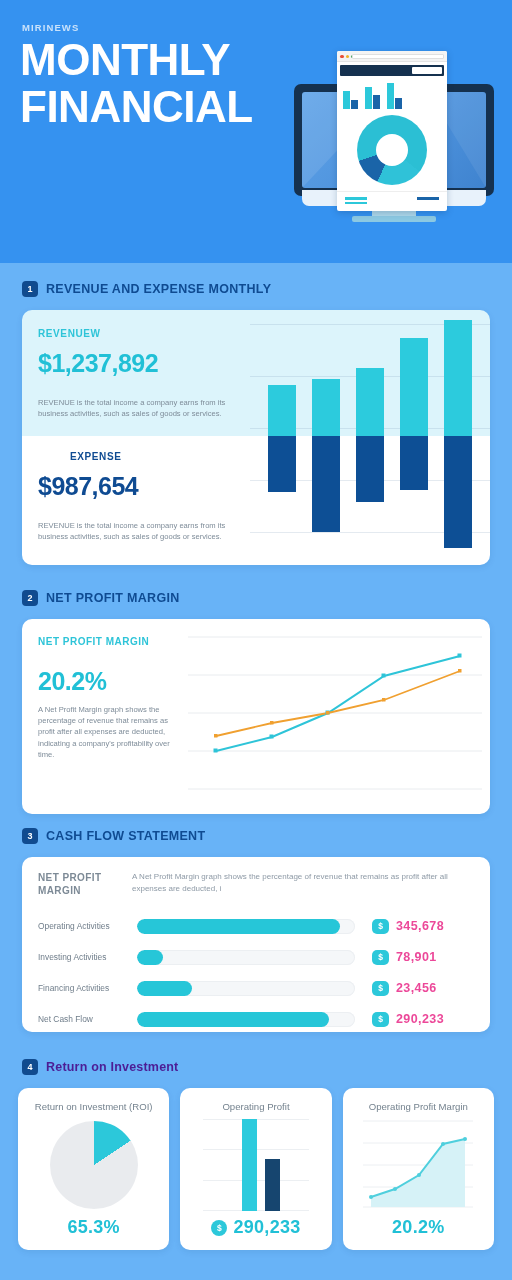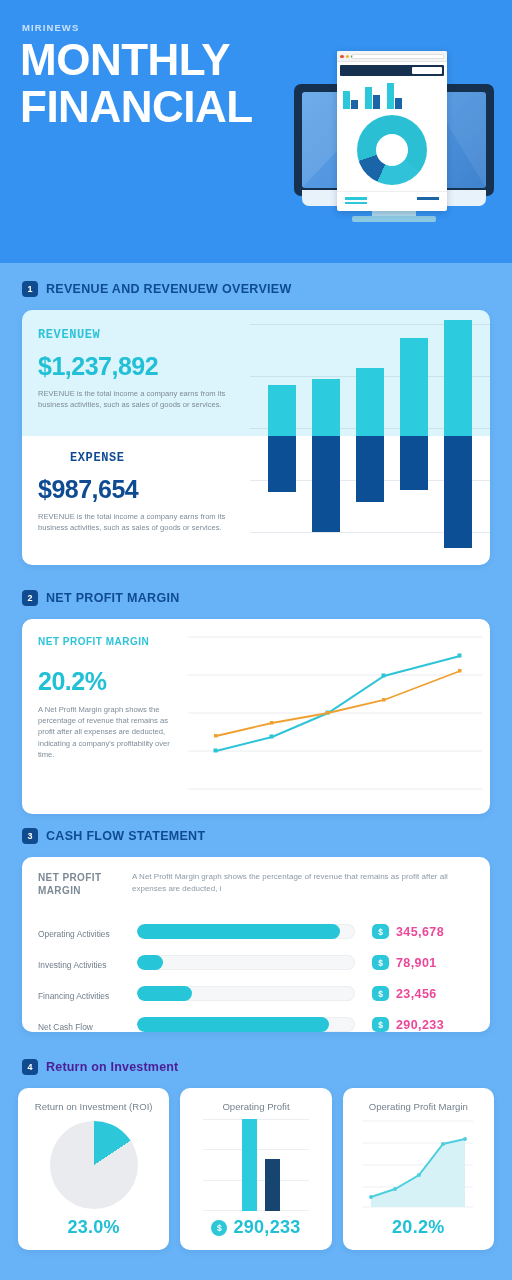--- a/index.html
+++ b/index.html
@@ -116,23 +116,23 @@
   
   .s1 { position: absolute; left: 0; top: 281px; width: 512px; }
   .s1-card {
     position: relative; margin: 13px 22px 0; height: 255px;
     border-radius: 10px; overflow: hidden;
     box-shadow: 0 2px 6px rgba(20,60,110,.10);
   }
   .s1-top { position: absolute; left: 0; top: 0; width: 468px; height: 126px; background: #dcf4fb; }
   .s1-bot { position: absolute; left: 0; top: 126px; width: 468px; height: 129px; background: #ffffff; }
   .s1-txtblock { position: absolute; left: 16px; width: 210px; }
-  .s1-lbl { font-size: 12px; font-weight: bold; letter-spacing: .6px; font-family: Liberation Mono, monospace; }
+  .s1-lbl { font-size: 10px; font-weight: bold; letter-spacing: .6px; }
   .s1-val { font-size: 25px; font-weight: bold; letter-spacing: -0.5px; margin-top: 10px; }
-  .s1-desc { font-size: 7.6px; line-height: 11px; color: #7e8c99; margin-top: 7px; }
+  .s1-desc { font-size: 7.6px; line-height: 11px; color: #7e8c99; margin-top: 19px; }
   .rev .s1-lbl { color: #2ec4d8; }
   .rev .s1-val { color: #21c0d6; }
   .exp .s1-lbl { color: #0f4b92; padding-left: 32px; }
   .exp .s1-val { color: #0f4b92; }
 
   .s1-chart { position: absolute; left: 228px; top: 0; width: 240px; height: 255px; }
   .grid-l { position: absolute; left: 0; width: 240px; height: 1px; background: rgba(130,160,185,.22); }
   .bars { position: absolute; left: 0; top: 0; width: 240px; height: 255px; }
   .bar-col { position: absolute; width: 28px; }
   .bar-up { position: absolute; bottom: 0; width: 28px; background: #2ccbdd; }
@@ -160,21 +160,21 @@
   }
   .s3-lbl {
     position: absolute; left: 16px; top: 14px; width: 86px;
     font-size: 10px; font-weight: bold; color: #7d8a96; line-height: 13px; letter-spacing: .4px;
   }
   .s3-desc {
     position: absolute; left: 110px; top: 14px; width: 345px;
     font-size: 8px; line-height: 12px; color: #8e9aa6;
   }
   .cf-rows { position: absolute; left: 16px; top: 56px; width: 440px; }
-  .cf-row { display: flex; align-items: flex-end; height: 26px; margin-bottom: 5px; }
+  .cf-row { display: flex; align-items: center; height: 26px; margin-bottom: 5px; }
   .cf-name { width: 99px; font-size: 8.4px; color: #6f7d8a; }
   .cf-track {
     position: relative; width: 218px; height: 15px;
     background: #f5f7f9; border-radius: 8px; overflow: hidden;
     box-shadow: inset 0 0 0 1px #eceff2;
   }
   .cf-fill { position: absolute; left: 0; top: 0; height: 15px; background: #26c6d8; border-radius: 8px; }
   .cf-amt { display: flex; align-items: center; gap: 7px; margin-left: 17px; }
   .cf-badge {
     width: 17px; height: 15px; flex: 0 0 17px; background: #2cc8da; border-radius: 5px;
@@ -267,21 +267,21 @@
             <i style="background:#1a64a8"></i>
           </div>
         </div>
       </div>
     </div>
   </div>
 
   <div class="s1">
     <div class="sec-head">
       <div class="sec-num">1</div>
-      <div class="sec-title">REVENUE AND REVENUEW OVERVIEW</div>
+      <div class="sec-title">REVENUE AND EXPENSE MONTHLY</div>
     </div>
 
     <div class="s1-card">
       <div class="s1-top"></div>
       <div class="s1-bot"></div>
 
       <div class="s1-txtblock rev" style="top:18px;">
         <div class="s1-lbl">REVENUEW</div>
         <div class="s1-val">$1,237,892</div>
         <div class="s1-desc">REVENUE is the total income a company earns from its business activities, such as sales of goods or services.</div>
@@ -429,21 +429,21 @@
     </div>
 
     <div class="s4-row">
 
       <div class="s4-card">
         <div class="s4-t">Return on Investment (ROI)</div>
         <div class="s4-mid">
           <div class="pie" style="background:conic-gradient(#2cc8da 0deg 56.5deg, #e9ebee 56.5deg 360deg)"></div>
         </div>
         <div class="s4-v">
-          <span>23.0%</span>
+          <span>65.3%</span>
         </div>
       </div>
 
       <div class="s4-card">
         <div class="s4-t">Operating Profit</div>
         <div class="s4-mid">
           <div class="mini-bars">
             <div class="mb-grid" style="top:0"></div>
             <div class="mb-grid" style="top:30px"></div>
             <div class="mb-grid" style="top:61px"></div>

